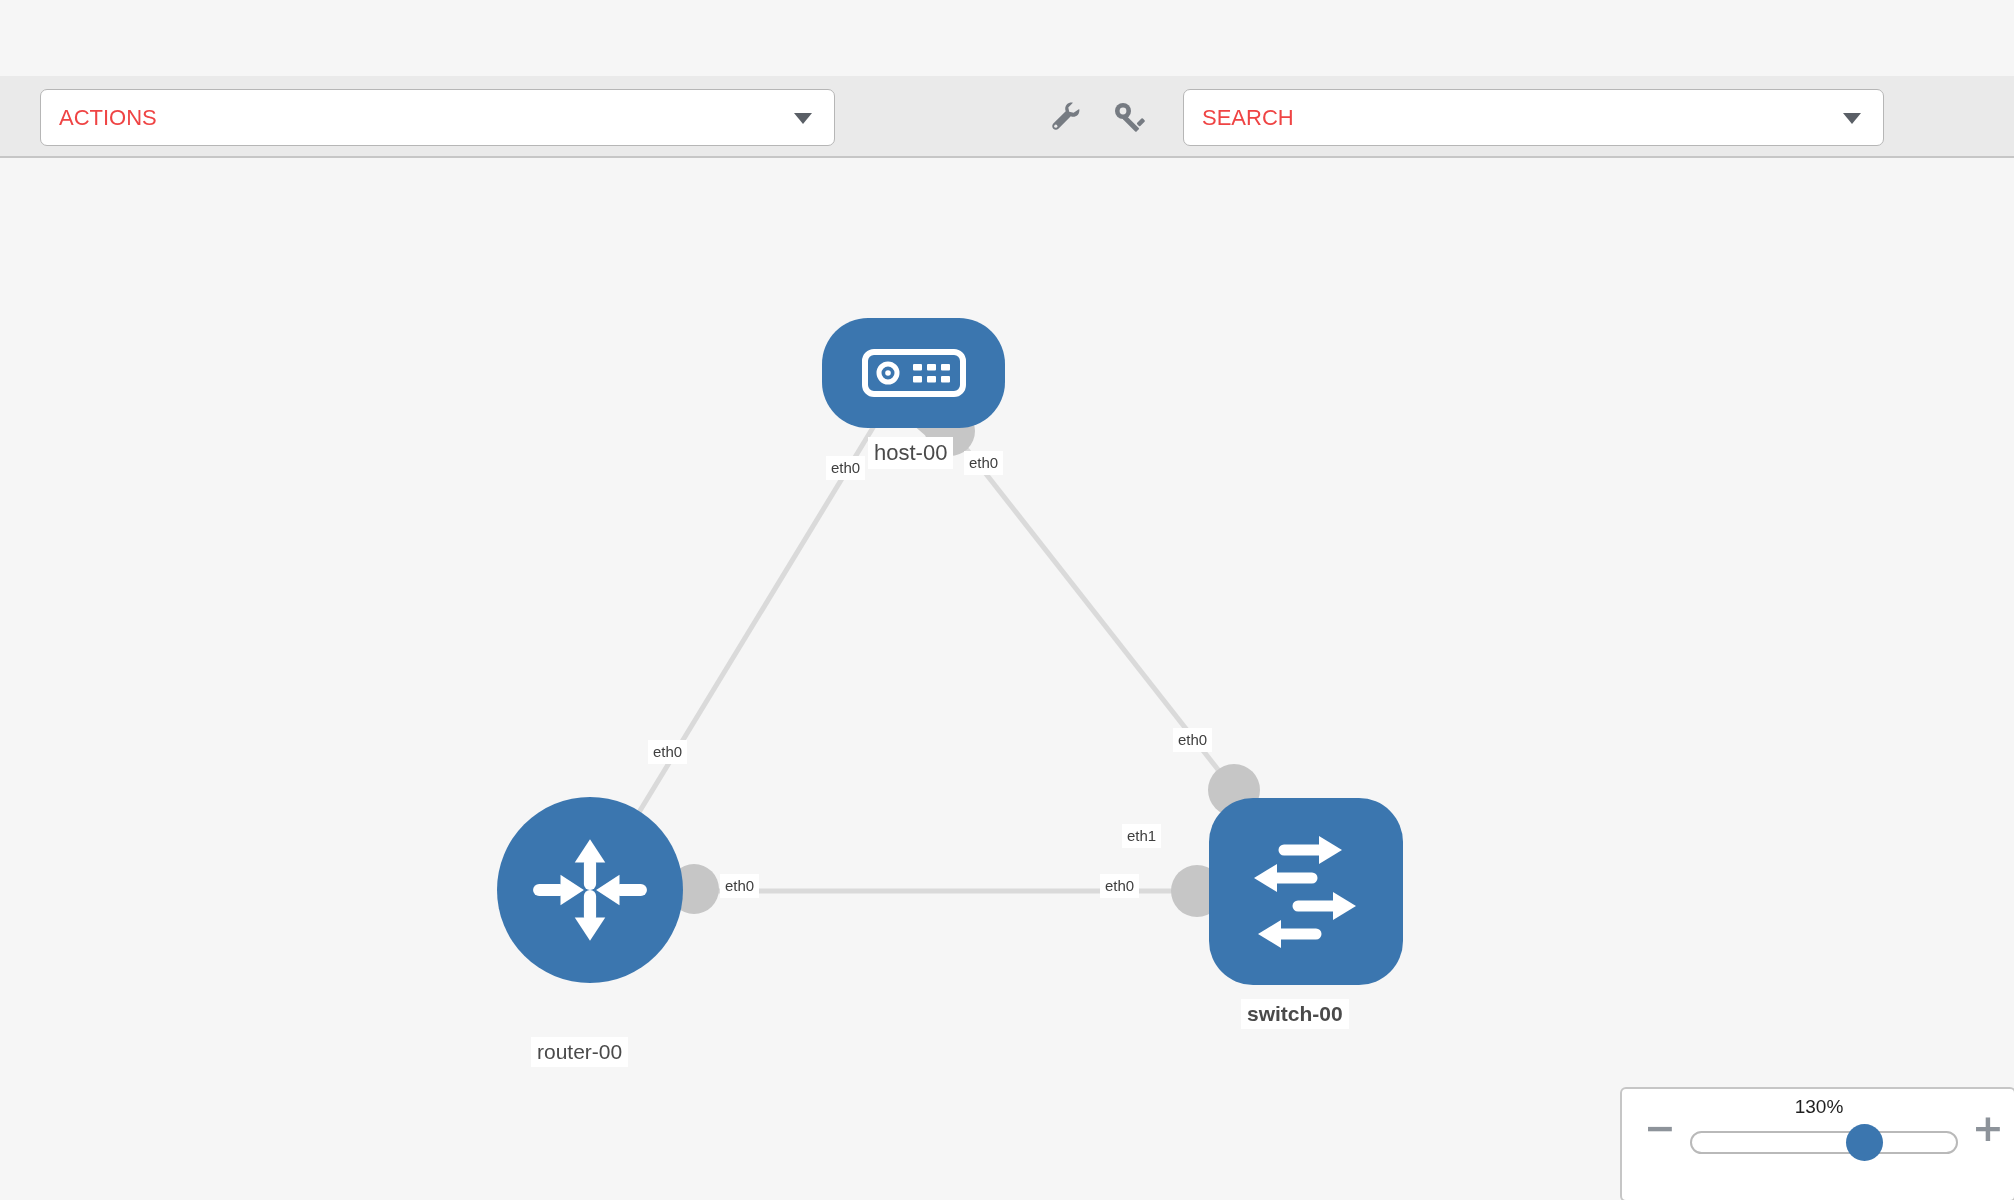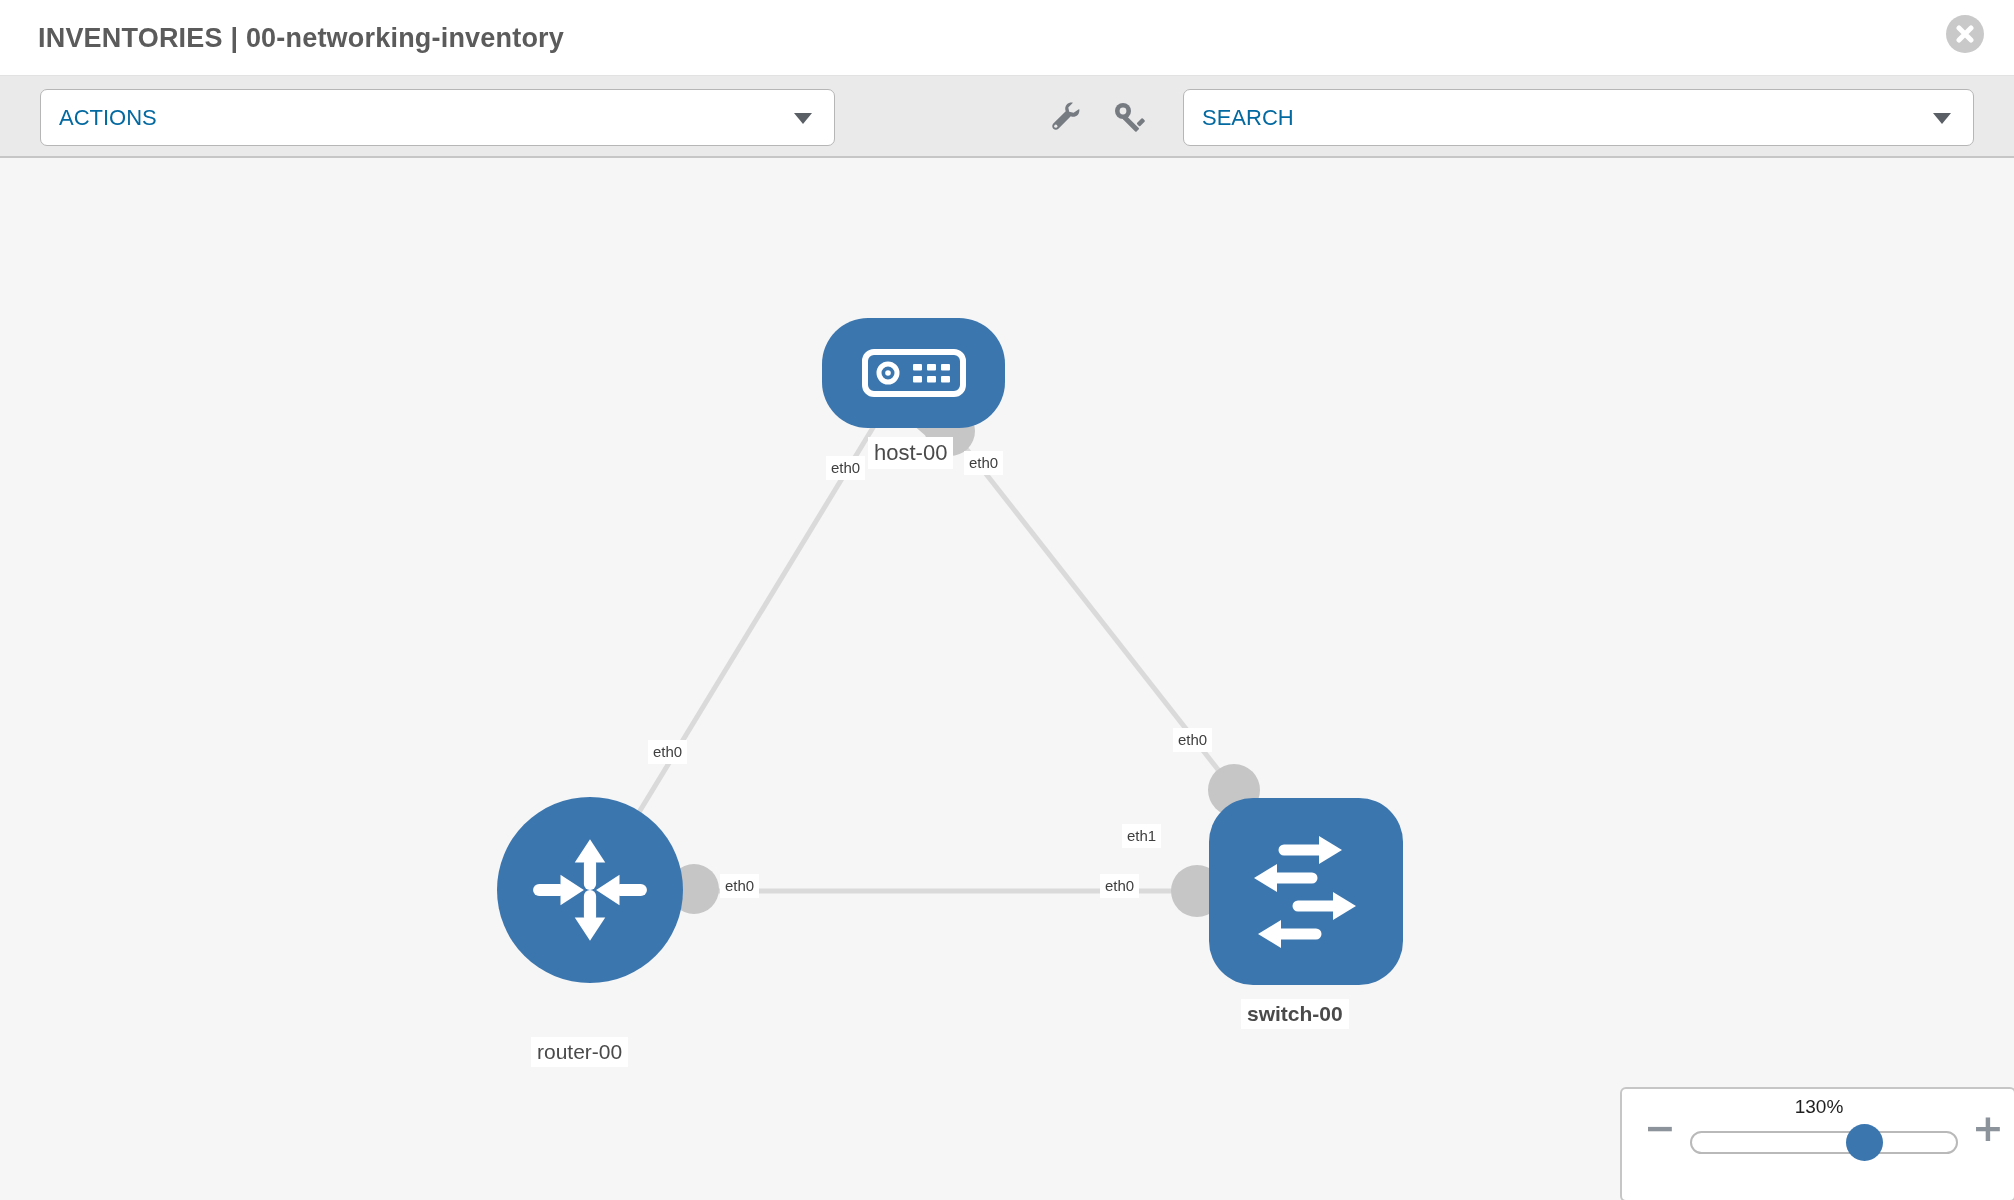--- a/index.html
+++ b/index.html
@@ -16,26 +16,26 @@
                border-radius:50%; background:#c9c9c9; cursor:pointer;
                display:flex; align-items:center; justify-content:center; }
   .close-btn svg { width:18px; height:18px; }
 
   
   .toolbar { position:absolute; left:0; top:76px; width:2014px; height:82px;
              background:#eaeaea; border-bottom:2px solid #c6c6c6; z-index:10; }
   .select-box { position:absolute; top:13px; height:57px; background:#fff;
                 border:1px solid #b6b6b6; border-radius:7px; cursor:pointer;
                 display:flex; align-items:center; }
-  .select-box .sel-label { margin-left:18px; font-size:22px; color:#0369a1; }
+  .select-box .sel-label { margin-left:18px; font-size:22px; color:#ef4444; }
   .caret { position:absolute; right:22px; top:50%; margin-top:-5px; width:0; height:0;
            border-left:9px solid transparent; border-right:9px solid transparent;
            border-top:11px solid #5a5f66; }
   .actions-box { left:40px; width:795px; }
-  .search-box  { left:1183px; width:791px; }
+  .search-box  { left:1183px; width:701px; }
   .tool-icon { position:absolute; top:24px; width:36px; height:36px; cursor:pointer; }
   .wrench-pos { left:1046px; }
   .key-pos    { left:1112px; }
 
   
   .canvas { position:absolute; left:0; top:158px; width:2014px; height:1042px; background:#f6f6f6; }
   .links-layer { position:absolute; left:0; top:0; width:2014px; height:1200px; z-index:1; pointer-events:none; }
 
   .node { position:absolute; background:#3b76af; display:flex; align-items:center;
           justify-content:center; z-index:2; cursor:pointer; }
@@ -82,28 +82,20 @@
     <line x1="877" y1="421" x2="610" y2="860" stroke="#dadada" stroke-width="5"></line>
     <line x1="950" y1="428" x2="1234" y2="790" stroke="#dadada" stroke-width="5"></line>
     <line x1="660" y1="891" x2="1250" y2="891" stroke="#dadada" stroke-width="5"></line>
     <polygon points="912,424 947,412 941,449" fill="#c6c6c6"></polygon>
     <circle cx="950" cy="431" r="25" fill="#c6c6c6"></circle>
     <circle cx="694" cy="889" r="25" fill="#c6c6c6"></circle>
     <circle cx="1234" cy="790" r="26" fill="#c6c6c6"></circle>
     <circle cx="1197" cy="891" r="26" fill="#c6c6c6"></circle>
   </svg>
 
-  <div class="header">
-    <div class="page-title">INVENTORIES | 00-networking-inventory</div>
-    <div class="close-btn">
-      <svg viewBox="0 0 18 18">
-        <path d="M3 3 L15 15 M15 3 L3 15" stroke="#ffffff" stroke-width="5" stroke-linecap="round"></path>
-      </svg>
-    </div>
-  </div>
 
   <div class="toolbar">
     <div class="select-box actions-box">
       <span class="sel-label">ACTIONS</span>
       <span class="caret"></span>
     </div>
 
     <svg class="tool-icon wrench-pos" viewBox="0 0 36 36">
       <path fill="#767b82" d="M33.2 9.1c.6 1.8-.1 4.5-1.5 5.9-1.8 1.8-4.6 2.3-6.9 1.3L12.4 28.7c-1.4 1.4-3.7 1.4-5.1 0s-1.4-3.7 0-5.1L19.7 11.2c-1-2.3-.5-5.1 1.3-6.9 1.4-1.4 4.1-2.1 5.9-1.5l-4.6 4.6.9 4.4 4.4.9 5.6-3.6z"></path>
       <circle cx="9.8" cy="26.2" r="1.6" fill="#eaeaea"></circle>

